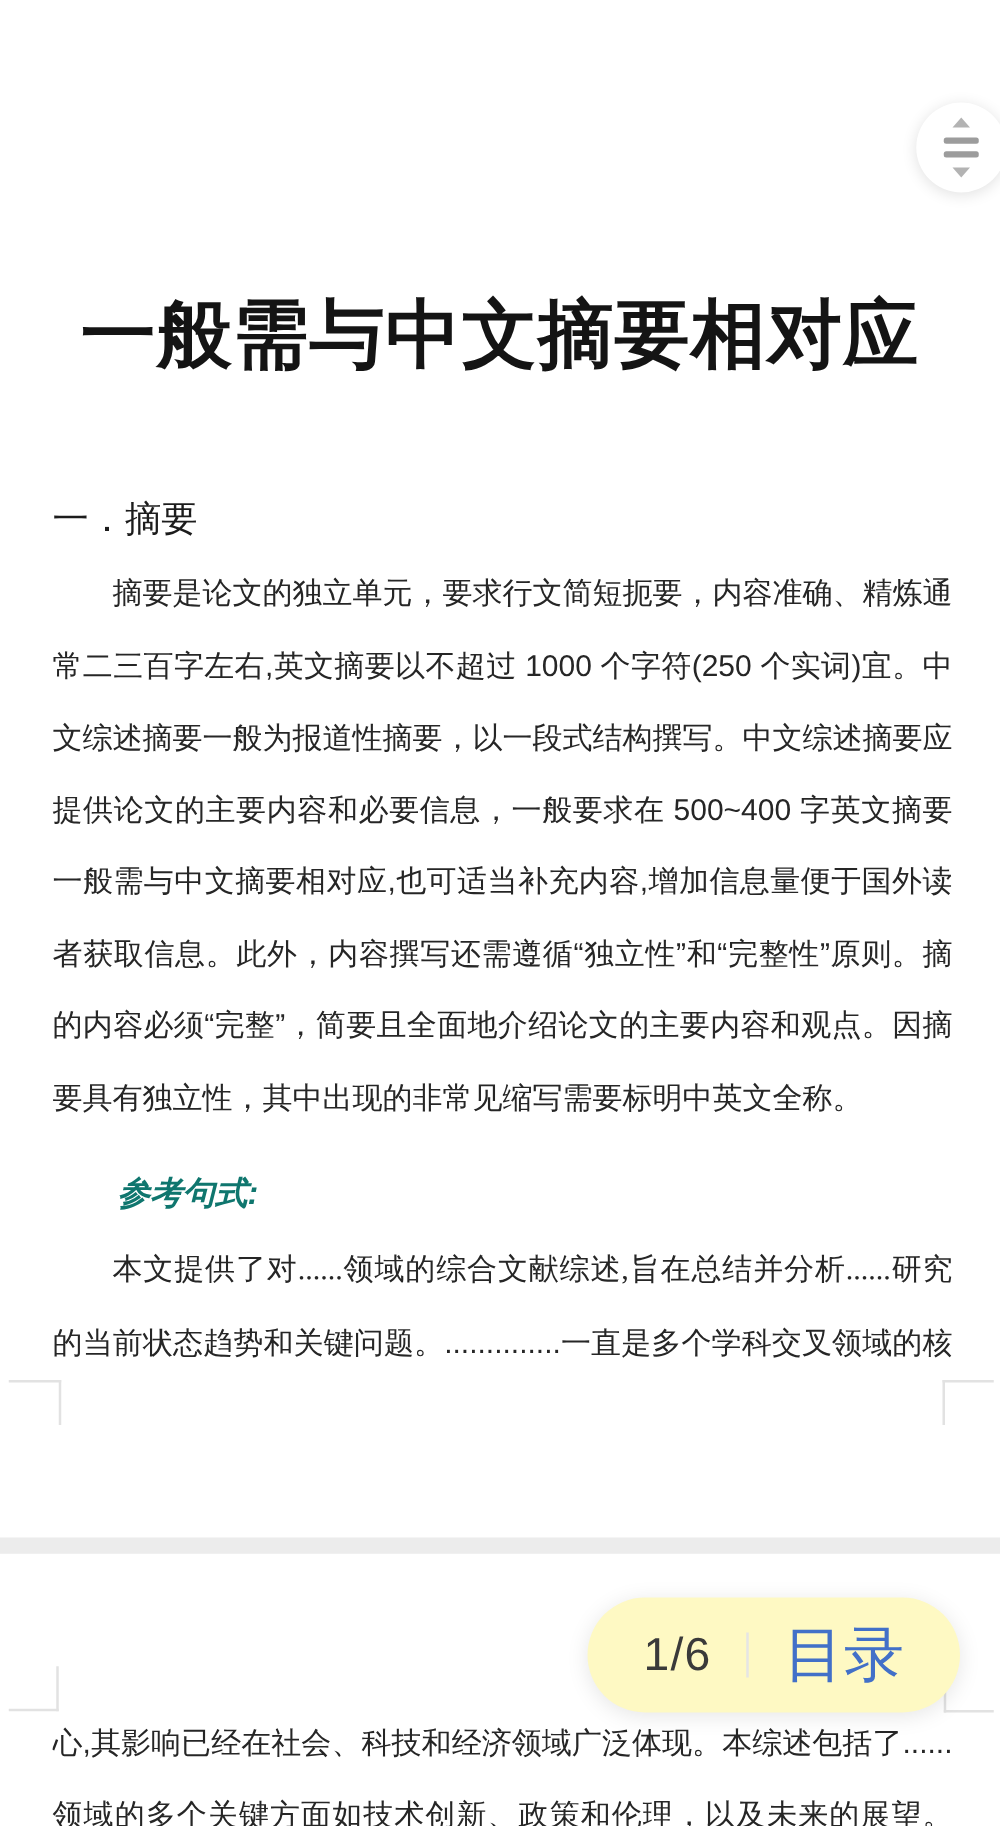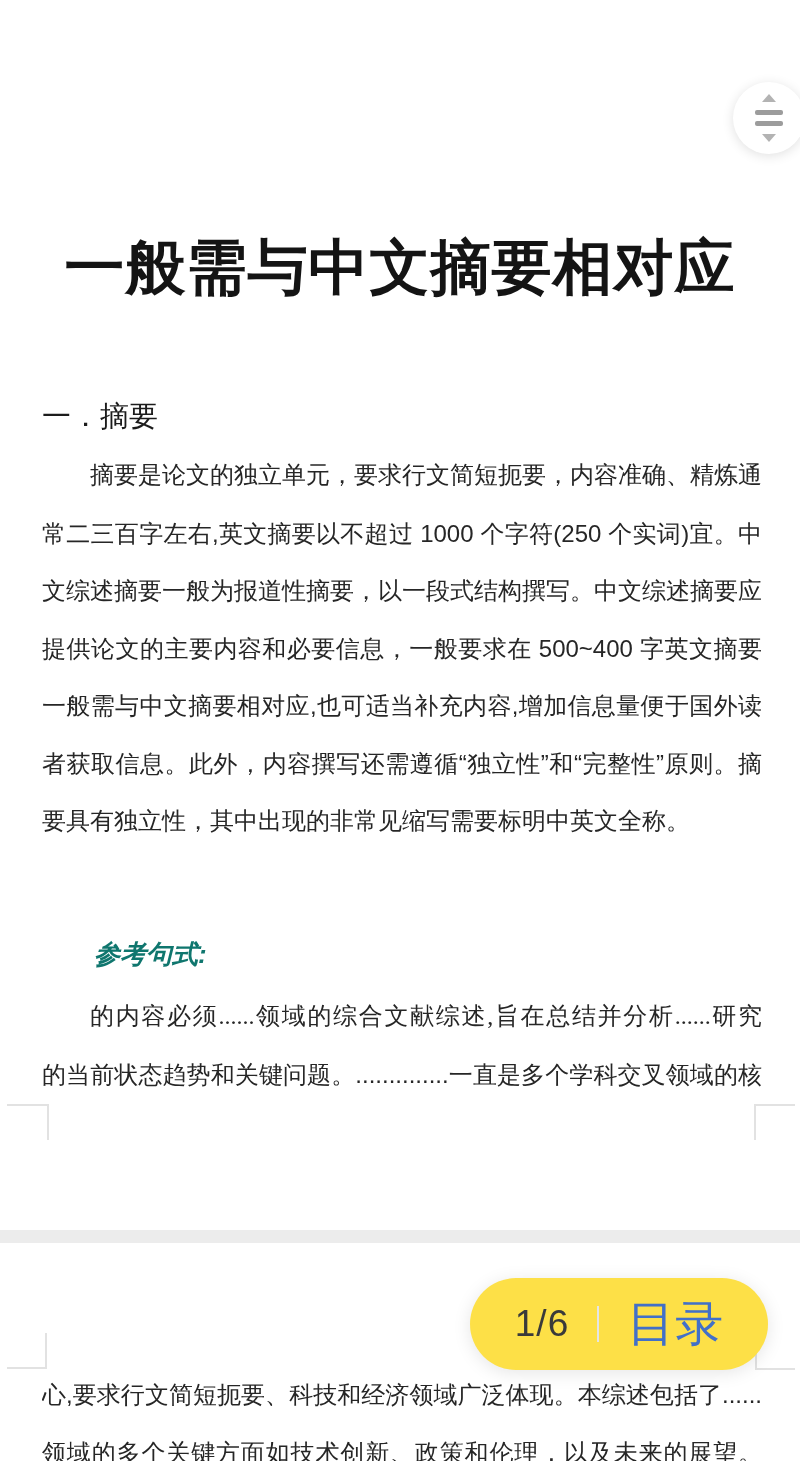--- a/index.html
+++ b/index.html
@@ -111,21 +111,21 @@
     width: 28px; height: 5px;
     background: #9c9c9c;
     border-radius: 2px;
     margin: 3px 0;
   }
 
   
   .pager-pill {
     left: 470px; top: 1278px;
     width: 298px; height: 92px;
-    background: #fde047;
+    background: #fef9c3;
     border-radius: 46px;
     box-shadow: 0 3px 18px rgba(0,0,0,0.10);
     display: flex;
     align-items: center;
     justify-content: center;
     gap: 28px;
   }
   .page-indicator {
     font-size: 37px;
     color: #3a3a3a;
@@ -150,39 +150,40 @@
 
 <div class="abs sec-heading">一．摘要</div>
 
 <div class="abs body-block para1">
   <div class="line indent">摘要是论文的独立单元，要求行文简短扼要，内容准确、精炼通</div>
   <div class="line">常二三百字左右,英文摘要以不超过 1000 个字符(250 个实词)宜。中</div>
   <div class="line">文综述摘要一般为报道性摘要，以一段式结构撰写。中文综述摘要应</div>
   <div class="line">提供论文的主要内容和必要信息，一般要求在 500~400 字英文摘要</div>
   <div class="line">一般需与中文摘要相对应,也可适当补充内容,增加信息量便于国外读</div>
   <div class="line">者获取信息。此外，内容撰写还需遵循“独立性”和“完整性”原则。摘要</div>
+  <div class="line">的内容必须“完整”，简要且全面地介绍论文的主要内容和观点。因摘</div>
   <div class="line lastline">要具有独立性，其中出现的非常见缩写需要标明中英文全称。</div>
 </div>
 
 <div class="abs ref-heading">参考句式:</div>
 
 <div class="abs body-block para2">
-  <div class="line indent">的内容必须......领域的综合文献综述,旨在总结并分析......研究</div>
+  <div class="line indent">本文提供了对......领域的综合文献综述,旨在总结并分析......研究</div>
   <div class="line">的当前状态趋势和关键问题。..............一直是多个学科交叉领域的核</div>
 </div>
 
 <div class="bracket br-tl"></div>
 <div class="bracket br-tr"></div>
 <div class="bracket br-bl"></div>
 <div class="bracket br-br"></div>
 
 <div class="abs separator"></div>
 
 <div class="abs body-block page2-text">
-  <div class="line">心,要求行文简短扼要、科技和经济领域广泛体现。本综述包括了......</div>
+  <div class="line">心,其影响已经在社会、科技和经济领域广泛体现。本综述包括了......</div>
   <div class="line">领域的多个关键方面如技术创新、政策和伦理，以及未来的展望。</div>
 </div>
 
 <div class="abs scroll-btn">
   <div class="icon-stack">
     <div class="tri-up"></div>
     <div class="hbar"></div>
     <div class="hbar"></div>
     <div class="tri-down"></div>
   </div>

